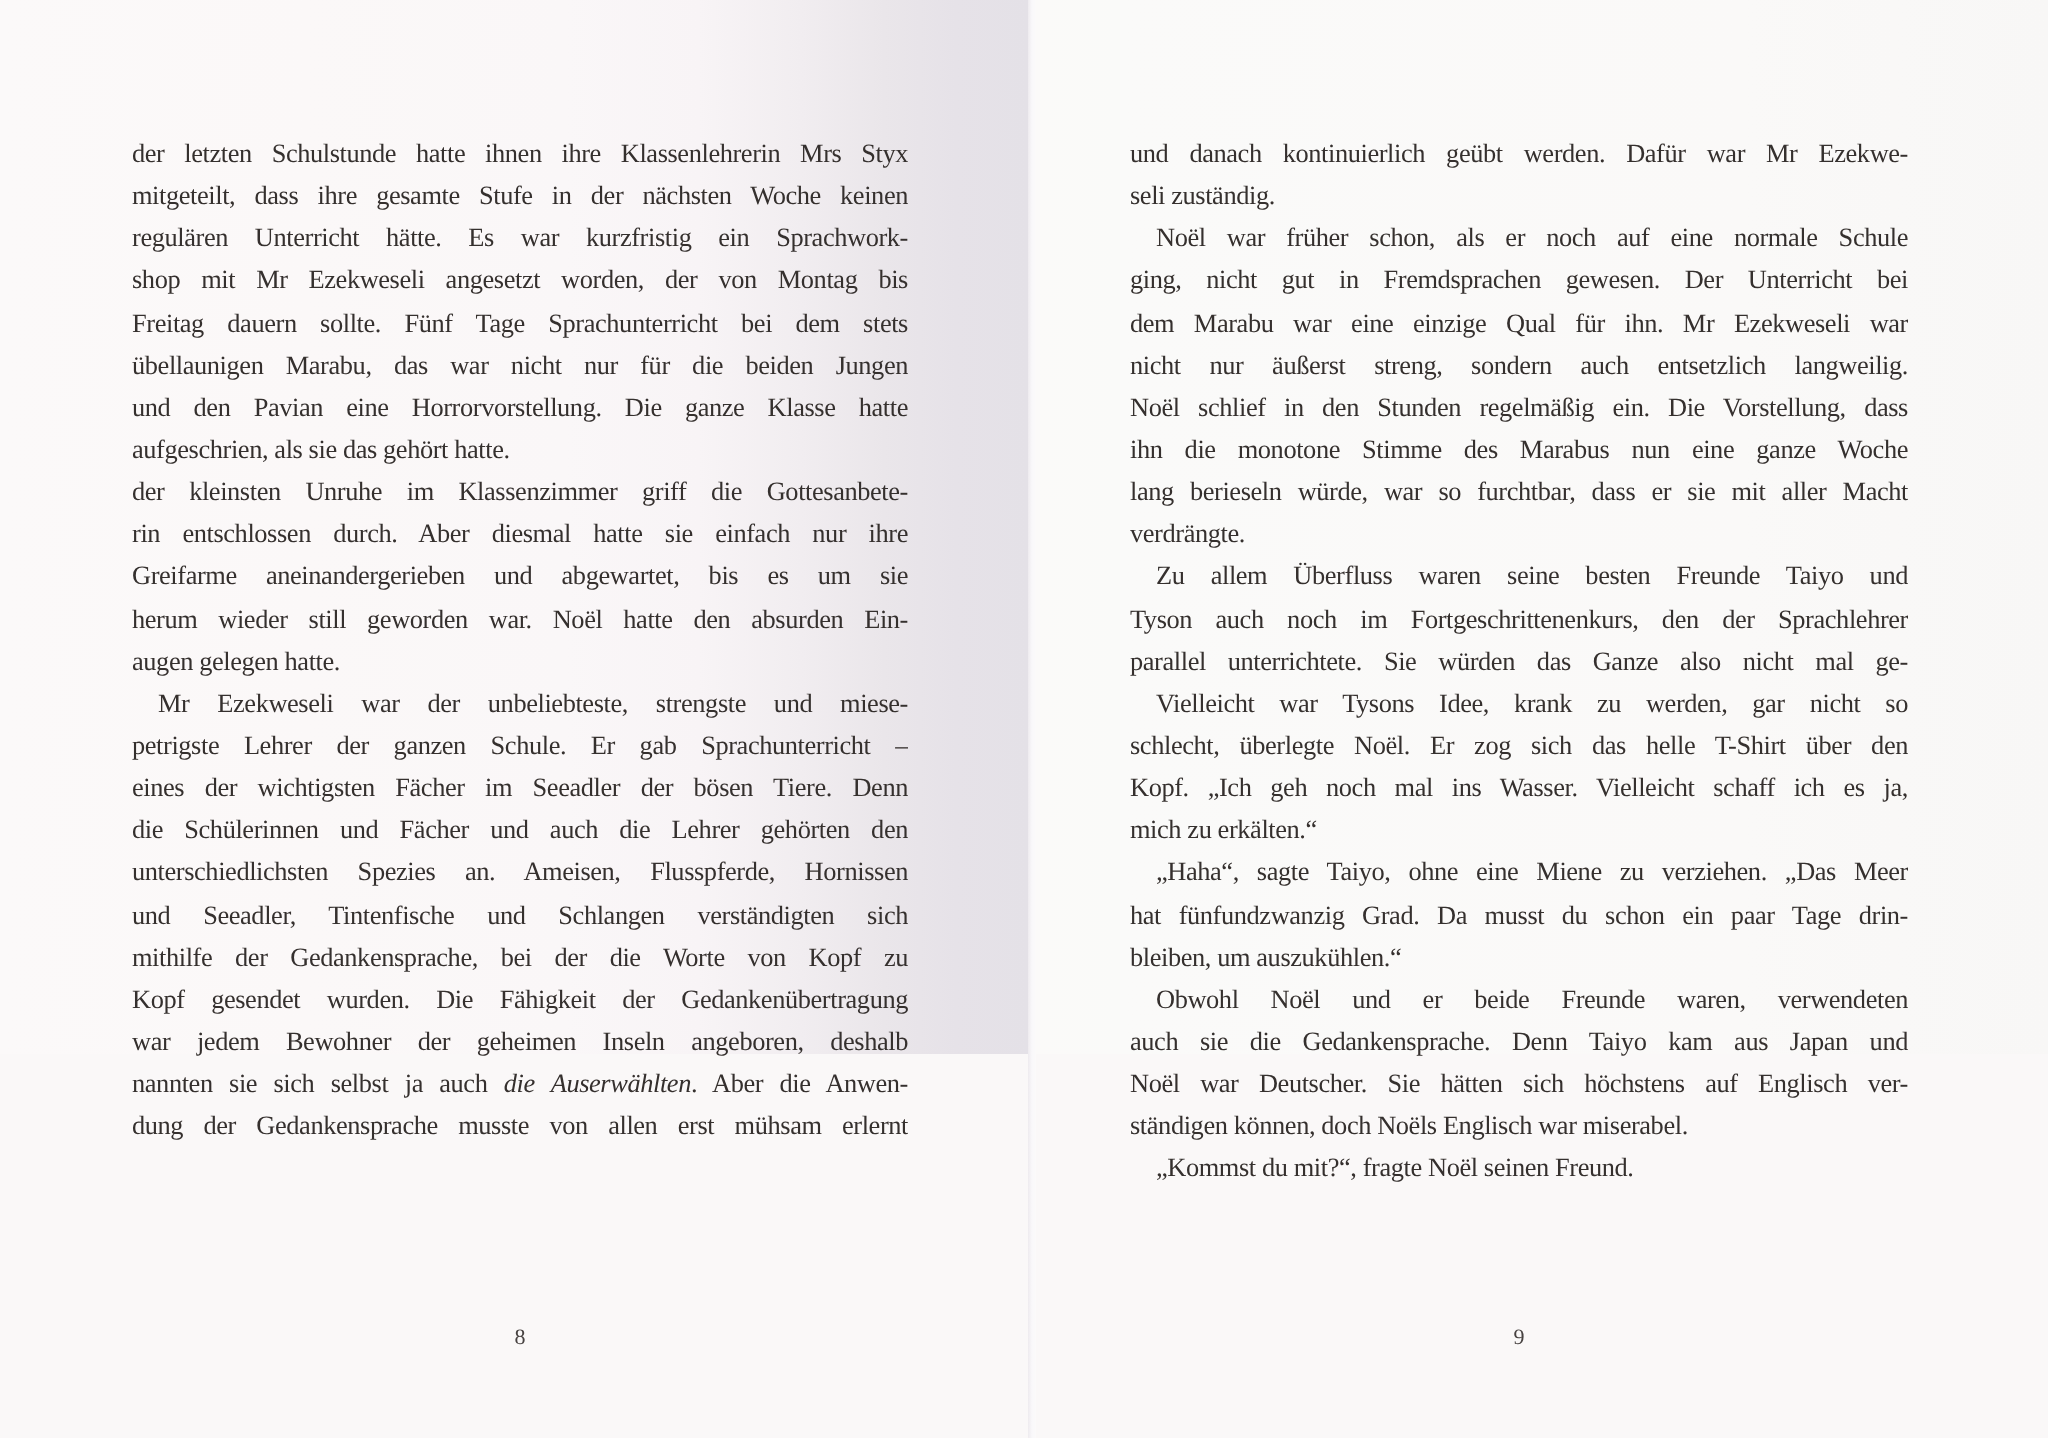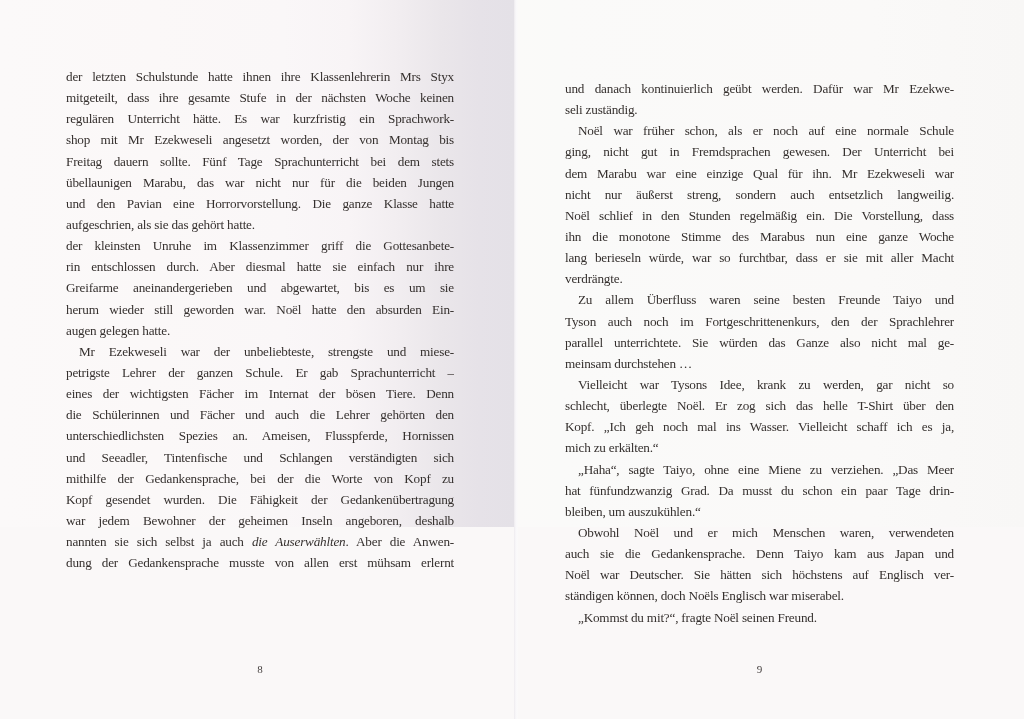--- a/index.html
+++ b/index.html
@@ -45,21 +45,21 @@
       #fafaf9 8%,
       #faf9f8 70%,
       #f8f7f6 100%);
   }
   .text-block {
     position: absolute;
     top: 66px;
     color: #35302e;
   }
   .page-left .text-block  { left: 66px; width: 388px; }
-  .page-right .text-block { left: 47px; width: 389px; margin-top: 12px; }
+  .page-right .text-block { left: 47px; width: 389px; }
   .line {
     height: 21.15px;
     line-height: 21.15px;
     font-size: 13.2px;
     letter-spacing: -0.2px;
     text-align: justify;
     text-align-last: justify;
     overflow: hidden;
     white-space: normal;
   }
@@ -89,21 +89,21 @@
         <div class="line">übellaunigen Marabu, das war nicht nur für die beiden Jungen</div>
         <div class="line">und den Pavian eine Horrorvorstellung. Die ganze Klasse hatte</div>
         <div class="line end">aufgeschrien, als sie das gehört hatte.</div>
         <div class="line">der kleinsten Unruhe im Klassenzimmer griff die Gottesanbete-</div>
         <div class="line">rin entschlossen durch. Aber diesmal hatte sie einfach nur ihre</div>
         <div class="line">Greifarme aneinandergerieben und abgewartet, bis es um sie</div>
         <div class="line">herum wieder still geworden war. Noël hatte den absurden Ein-</div>
         <div class="line end">augen gelegen hatte.</div>
         <div class="line indent">Mr Ezekweseli war der unbeliebteste, strengste und miese-</div>
         <div class="line">petrigste Lehrer der ganzen Schule. Er gab Sprachunterricht –</div>
-        <div class="line">eines der wichtigsten Fächer im Internat der bösen Tiere. Denn</div>
+        <div class="line">eines der wichtigsten Fächer im Seeadler der bösen Tiere. Denn</div>
         <div class="line">die Schülerinnen und Fächer und auch die Lehrer gehörten den</div>
         <div class="line">unterschiedlichsten Spezies an. Ameisen, Flusspferde, Hornissen</div>
         <div class="line">und Seeadler, Tintenfische und Schlangen verständigten sich</div>
         <div class="line">mithilfe der Gedankensprache, bei der die Worte von Kopf zu</div>
         <div class="line">Kopf gesendet wurden. Die Fähigkeit der Gedankenübertragung</div>
         <div class="line">war jedem Bewohner der geheimen Inseln angeboren, deshalb</div>
         <div class="line">nannten sie sich selbst ja auch <i>die Auserwählten</i>. Aber die Anwen-</div>
         <div class="line">dung der Gedankensprache musste von allen erst mühsam erlernt</div>
       </div>
     <div class="pagenum">8</div>
@@ -117,29 +117,28 @@
         <div class="line">ging, nicht gut in Fremdsprachen gewesen. Der Unterricht bei</div>
         <div class="line">dem Marabu war eine einzige Qual für ihn. Mr Ezekweseli war</div>
         <div class="line">nicht nur äußerst streng, sondern auch entsetzlich langweilig.</div>
         <div class="line">Noël schlief in den Stunden regelmäßig ein. Die Vorstellung, dass</div>
         <div class="line">ihn die monotone Stimme des Marabus nun eine ganze Woche</div>
         <div class="line">lang berieseln würde, war so furchtbar, dass er sie mit aller Macht</div>
         <div class="line end">verdrängte.</div>
         <div class="line indent">Zu allem Überfluss waren seine besten Freunde Taiyo und</div>
         <div class="line">Tyson auch noch im Fortgeschrittenenkurs, den der Sprachlehrer</div>
         <div class="line">parallel unterrichtete. Sie würden das Ganze also nicht mal ge-</div>
-        <div class="line end">meinsam durchstehen …</div>
         <div class="line indent">Vielleicht war Tysons Idee, krank zu werden, gar nicht so</div>
         <div class="line">schlecht, überlegte Noël. Er zog sich das helle T-Shirt über den</div>
         <div class="line">Kopf. „Ich geh noch mal ins Wasser. Vielleicht schaff ich es ja,</div>
         <div class="line end">mich zu erkälten.“</div>
         <div class="line indent">„Haha“, sagte Taiyo, ohne eine Miene zu verziehen. „Das Meer</div>
         <div class="line">hat fünfundzwanzig Grad. Da musst du schon ein paar Tage drin-</div>
         <div class="line end">bleiben, um auszukühlen.“</div>
-        <div class="line indent">Obwohl Noël und er mich Menschen waren, verwendeten</div>
+        <div class="line indent">Obwohl Noël und er beide Freunde waren, verwendeten</div>
         <div class="line">auch sie die Gedankensprache. Denn Taiyo kam aus Japan und</div>
         <div class="line">Noël war Deutscher. Sie hätten sich höchstens auf Englisch ver-</div>
         <div class="line end">ständigen können, doch Noëls Englisch war miserabel.</div>
         <div class="line indent end">„Kommst du mit?“, fragte Noël seinen Freund.</div>
       </div>
     <div class="pagenum">9</div>
   </section>
 </div>
 
 </body></html>

